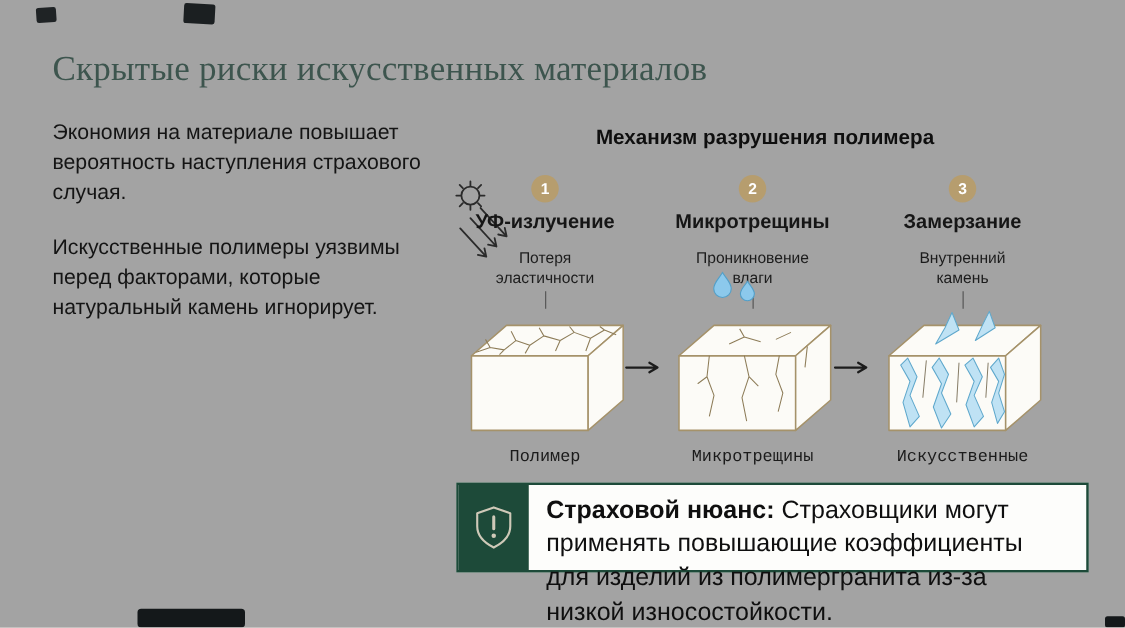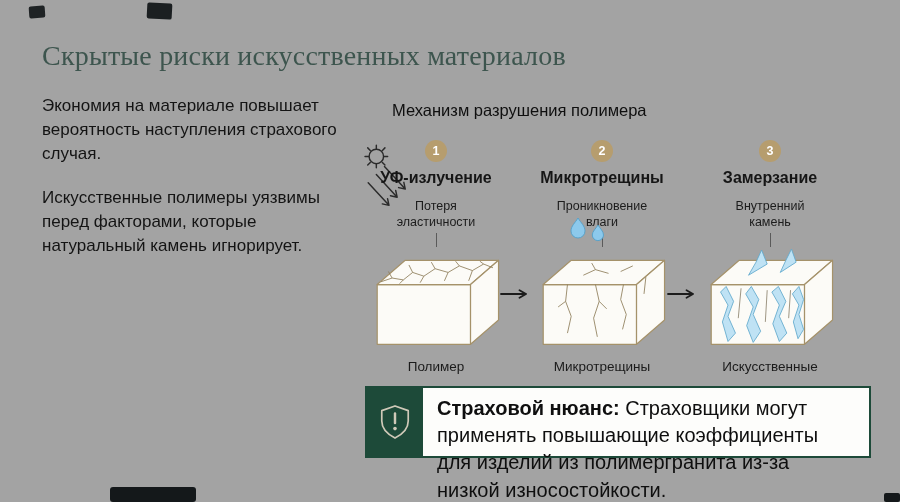--- a/index.html
+++ b/index.html
@@ -18,39 +18,39 @@
   .title{
     position:absolute;left:42px;top:40px;margin:0;
     font-family:"Liberation Serif",serif;font-weight:400;
     font-size:28px;color:#3d554e;letter-spacing:.2px;
   }
   .intro{position:absolute;left:42px;margin:0;font-size:17px;line-height:1.42;font-weight:500;color:#141414;}
   .p1{top:94px;width:312px;}
   .p2{top:186px;width:292px;}
 
   .diagram-title{
-    position:absolute;left:392px;top:101px;width:440px;
-    font-size:16.5px;font-weight:400;color:#0f0f0f;
+    position:absolute;left:392px;top:101px;width:440px;text-align:center;
+    font-size:16.5px;font-weight:700;color:#0f0f0f;
   }
 
   .stage{position:absolute;top:140px;width:160px;display:flex;flex-direction:column;align-items:center;}
   .stage1{left:356px;}
   .stage2{left:522px;}
   .stage3{left:690px;}
 
   .badge{
     width:22px;height:22px;border-radius:50%;background:#b69d6e;color:#fff;
     font-size:12.5px;font-weight:700;display:flex;align-items:center;justify-content:center;
     margin-bottom:7px;flex:0 0 auto;
   }
   .stage-label{font-size:16px;font-weight:700;margin-bottom:12px;white-space:nowrap;}
   .annotation{font-size:12.5px;line-height:1.25;text-align:center;max-width:112px;color:#1c1c1c;min-height:32px;}
   .leader{width:1px;height:14px;background:#5a5a5a;margin-top:2px;}
   svg.box{display:block;}
-  .caption{font-size:13.5px;margin-top:7px;color:#1b1b1b;white-space:nowrap;}
+  .caption{font-size:13.5px;margin-top:7px;color:#1b1b1b;white-space:nowrap;font-family:Liberation Mono, monospace;}
 
   .sun{position:absolute;left:360px;top:142px;}
   .drops{position:absolute;left:566px;top:216px;}
   .arrow{position:absolute;top:287px;}
   .arrow1{left:500px;}
   .arrow2{left:667px;}
 
   .callout{
     position:absolute;left:365px;top:386px;width:506px;height:72px;
     background:#fdfdfb;border:2px solid #1d4a39;display:flex;box-sizing:border-box;

